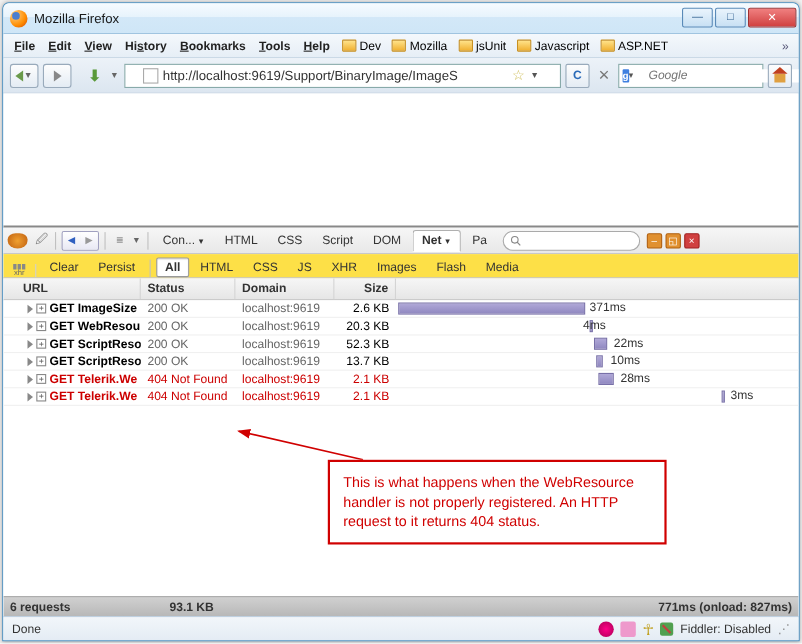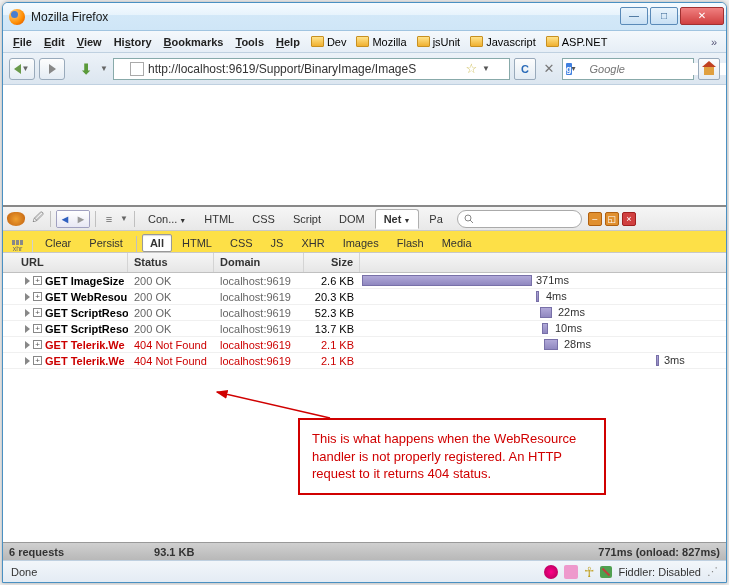--- a/index.html
+++ b/index.html
@@ -277,21 +277,21 @@
             <div class="c-url">
               <span class="twisty"></span>
               <span class="plus">+</span>
               <span class="name">GET WebResou</span>
             </div>
             <div class="c-status">200 OK</div>
             <div class="c-domain">localhost:9619</div>
             <div class="c-size">20.3 KB</div>
             <div class="c-timeline">
               <span class="bar" style="left:176px;width:3px"></span>
-              <span class="timelabel" style="left:186px">4ms</span>
+              <span class="timelabel" style="left:170px">4ms</span>
             </div>
           </div>
           <div class="row">
             <div class="c-url">
               <span class="twisty"></span>
               <span class="plus">+</span>
               <span class="name">GET ScriptReso</span>
             </div>
             <div class="c-status">200 OK</div>
             <div class="c-domain">localhost:9619</div>

